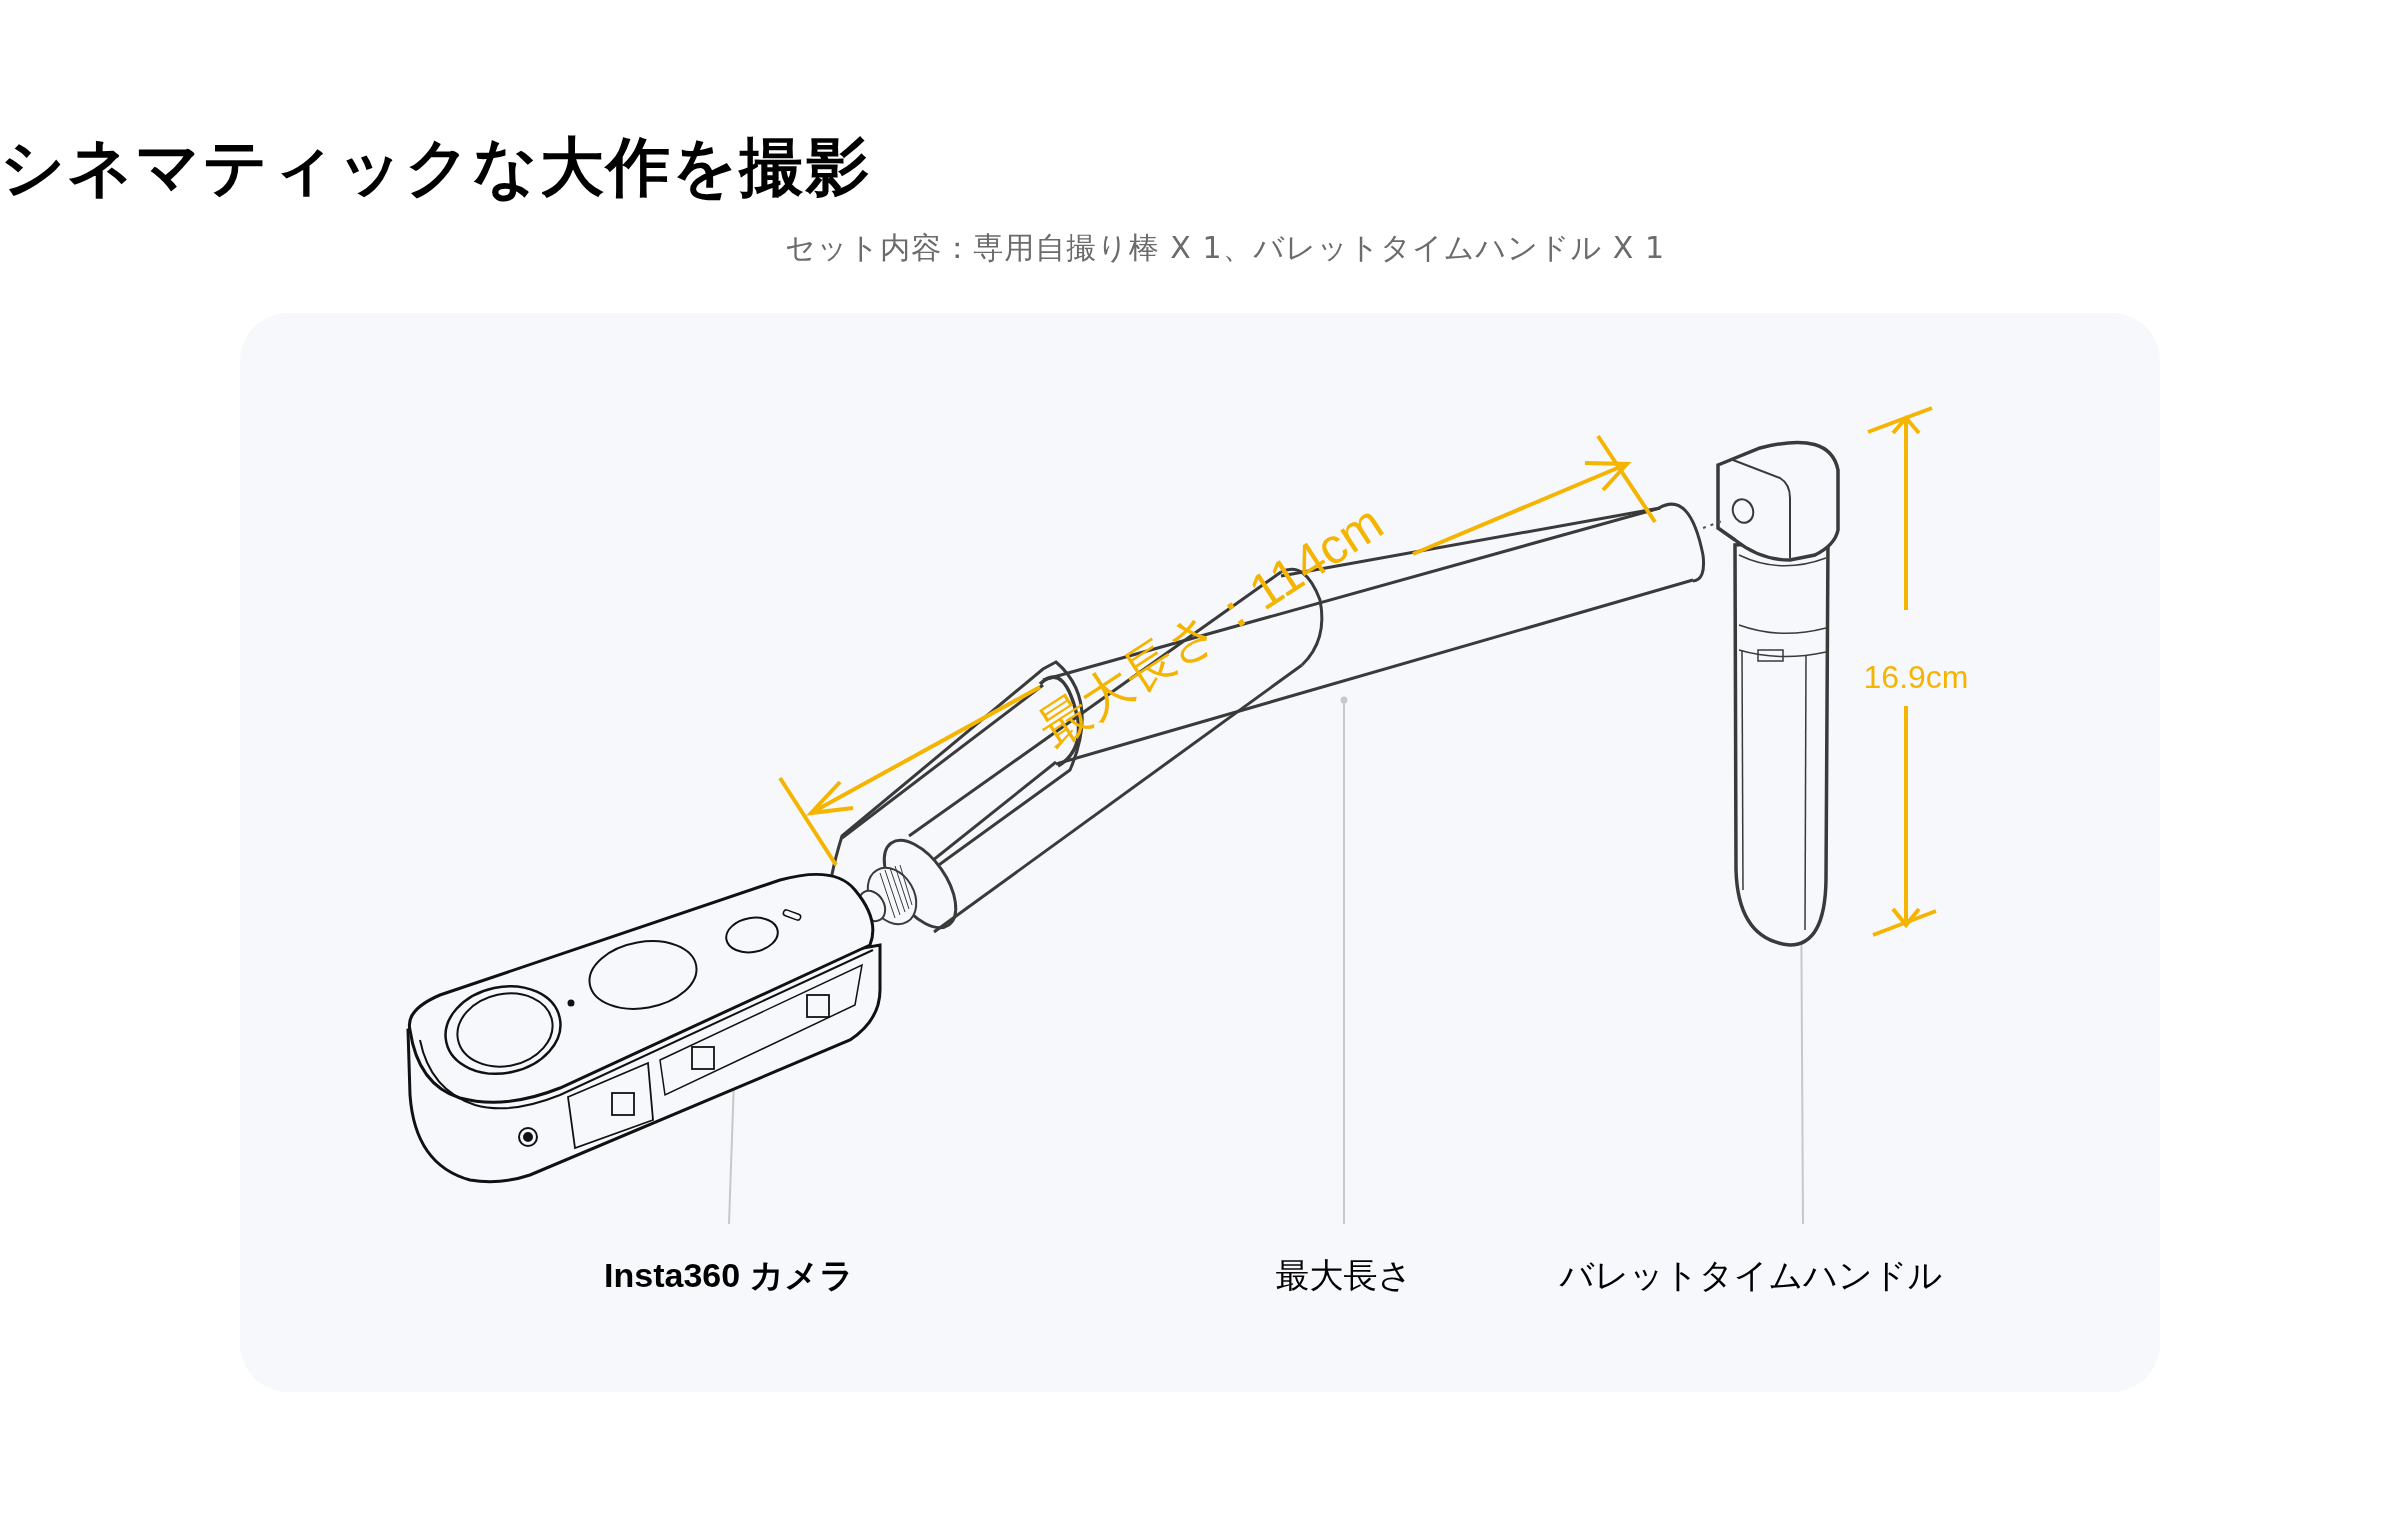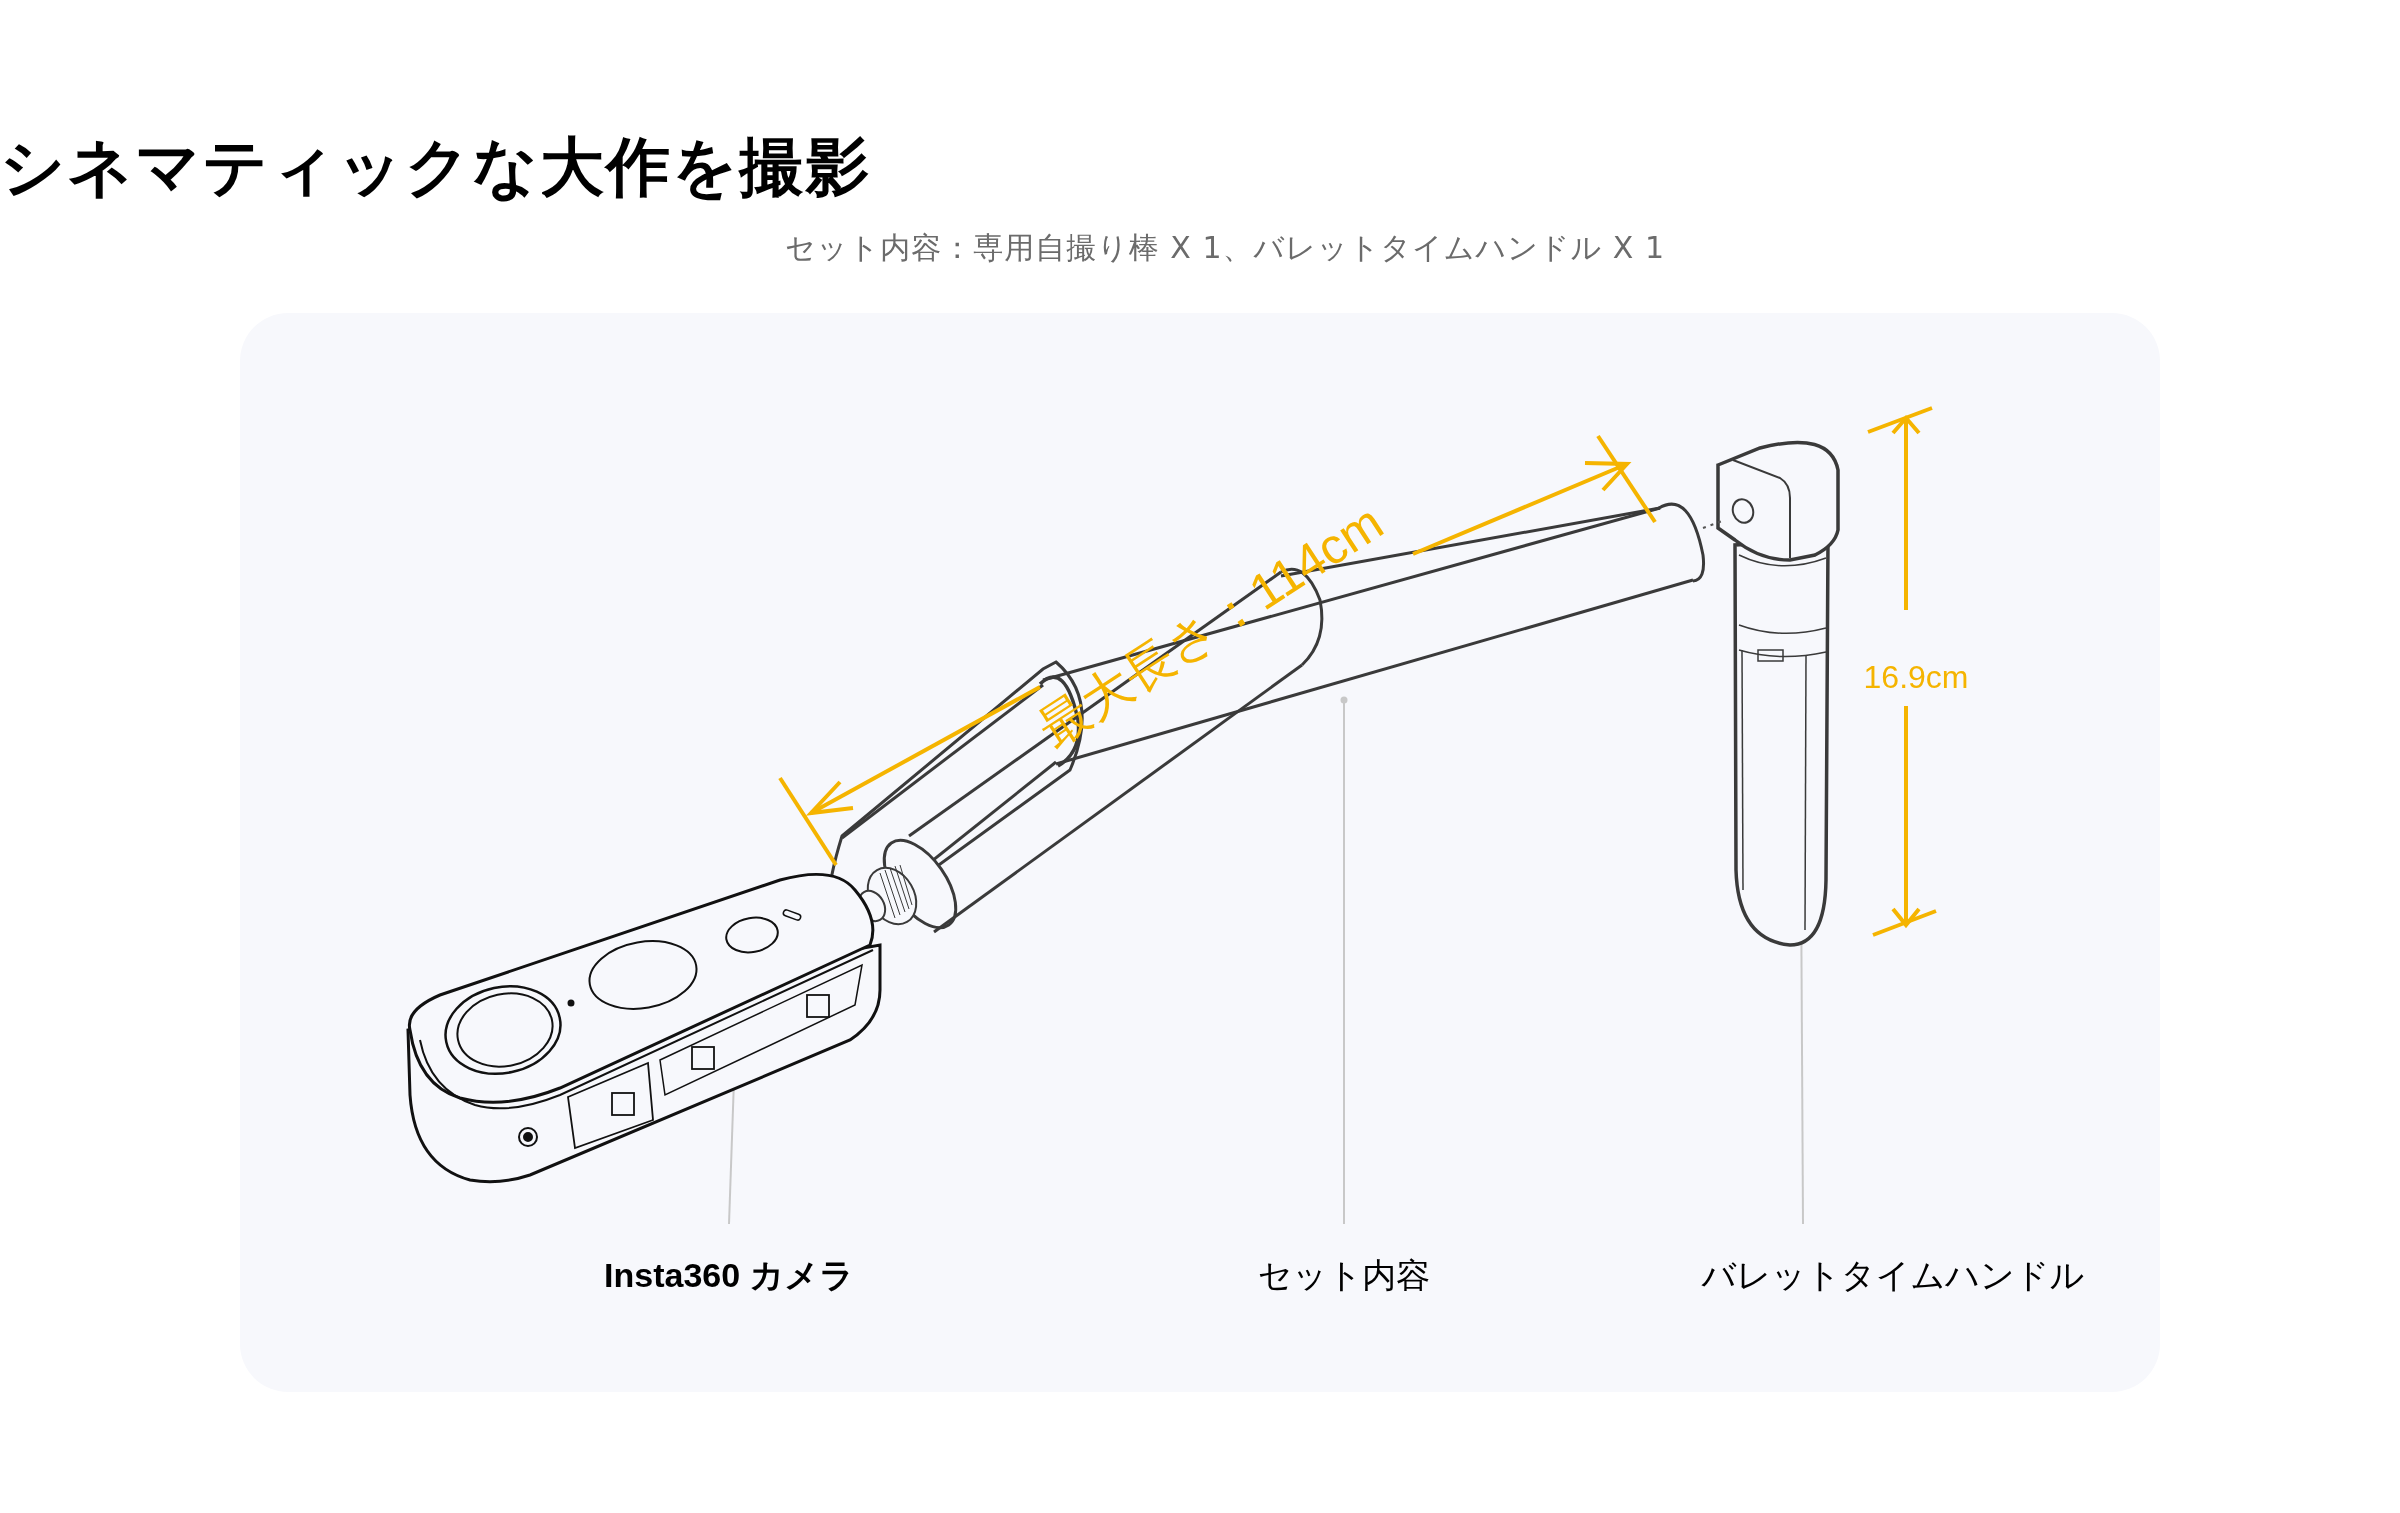--- a/index.html
+++ b/index.html
@@ -131,14 +131,14 @@
     <rect x="612" y="1093" width="22" height="22" stroke-width="1.8"></rect>
     <rect x="692" y="1047" width="22" height="22" stroke-width="1.8"></rect>
     <rect x="807" y="995" width="22" height="22" stroke-width="1.8"></rect>
 
     <circle cx="528" cy="1137" r="9" stroke-width="2"></circle>
     <circle cx="528" cy="1137" r="3.5" fill="#111"></circle>
   </g>
 </svg>
 
 <div class="label bold" style="left:729px;">Insta360 カメラ</div>
-<div class="label" style="left:1344px;">セット内容</div>
-<div class="label" style="left:1893px;">バレットタイムハンドル</div>
+<div class="label" style="left:1344px;">最大長さ</div>
+<div class="label" style="left:1751px;">バレットタイムハンドル</div>
 
 </body></html>

